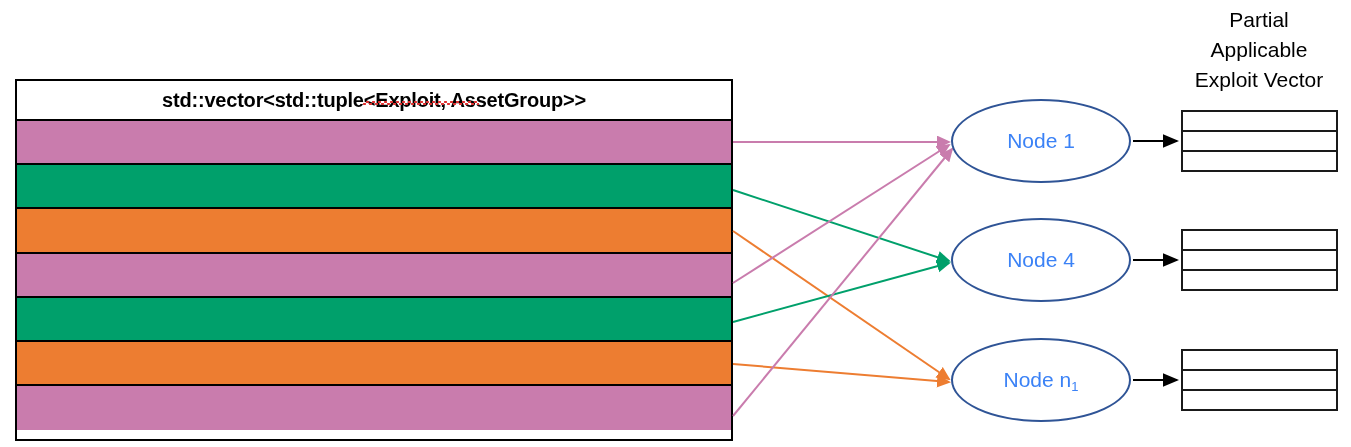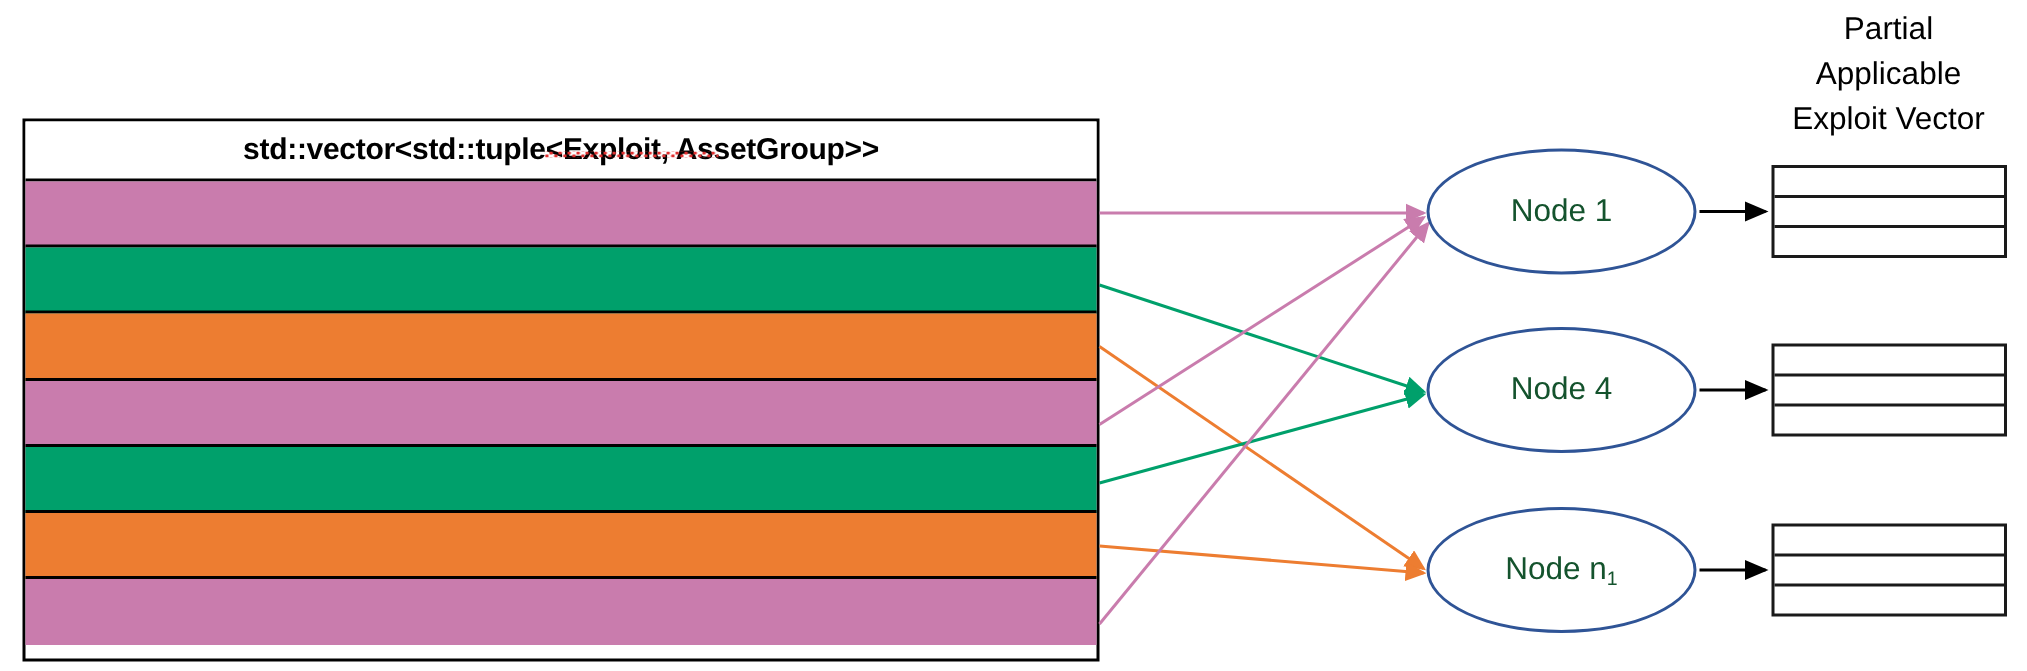--- a/index.html
+++ b/index.html
@@ -72,21 +72,21 @@
     border: 2.5px solid #2F5496;
     border-radius: 50%;
     background: #ffffff;
     box-sizing: border-box;
     display: flex;
     align-items: center;
     justify-content: center;
   }
   .node-label {
     font-size: 21px;
-    color: #14532d;
+    color: #3b82f6;
     white-space: nowrap;
   }
   .node-label sub {
     font-size: 13px;
     vertical-align: baseline;
     position: relative;
     top: 4px;
   }
 
   

